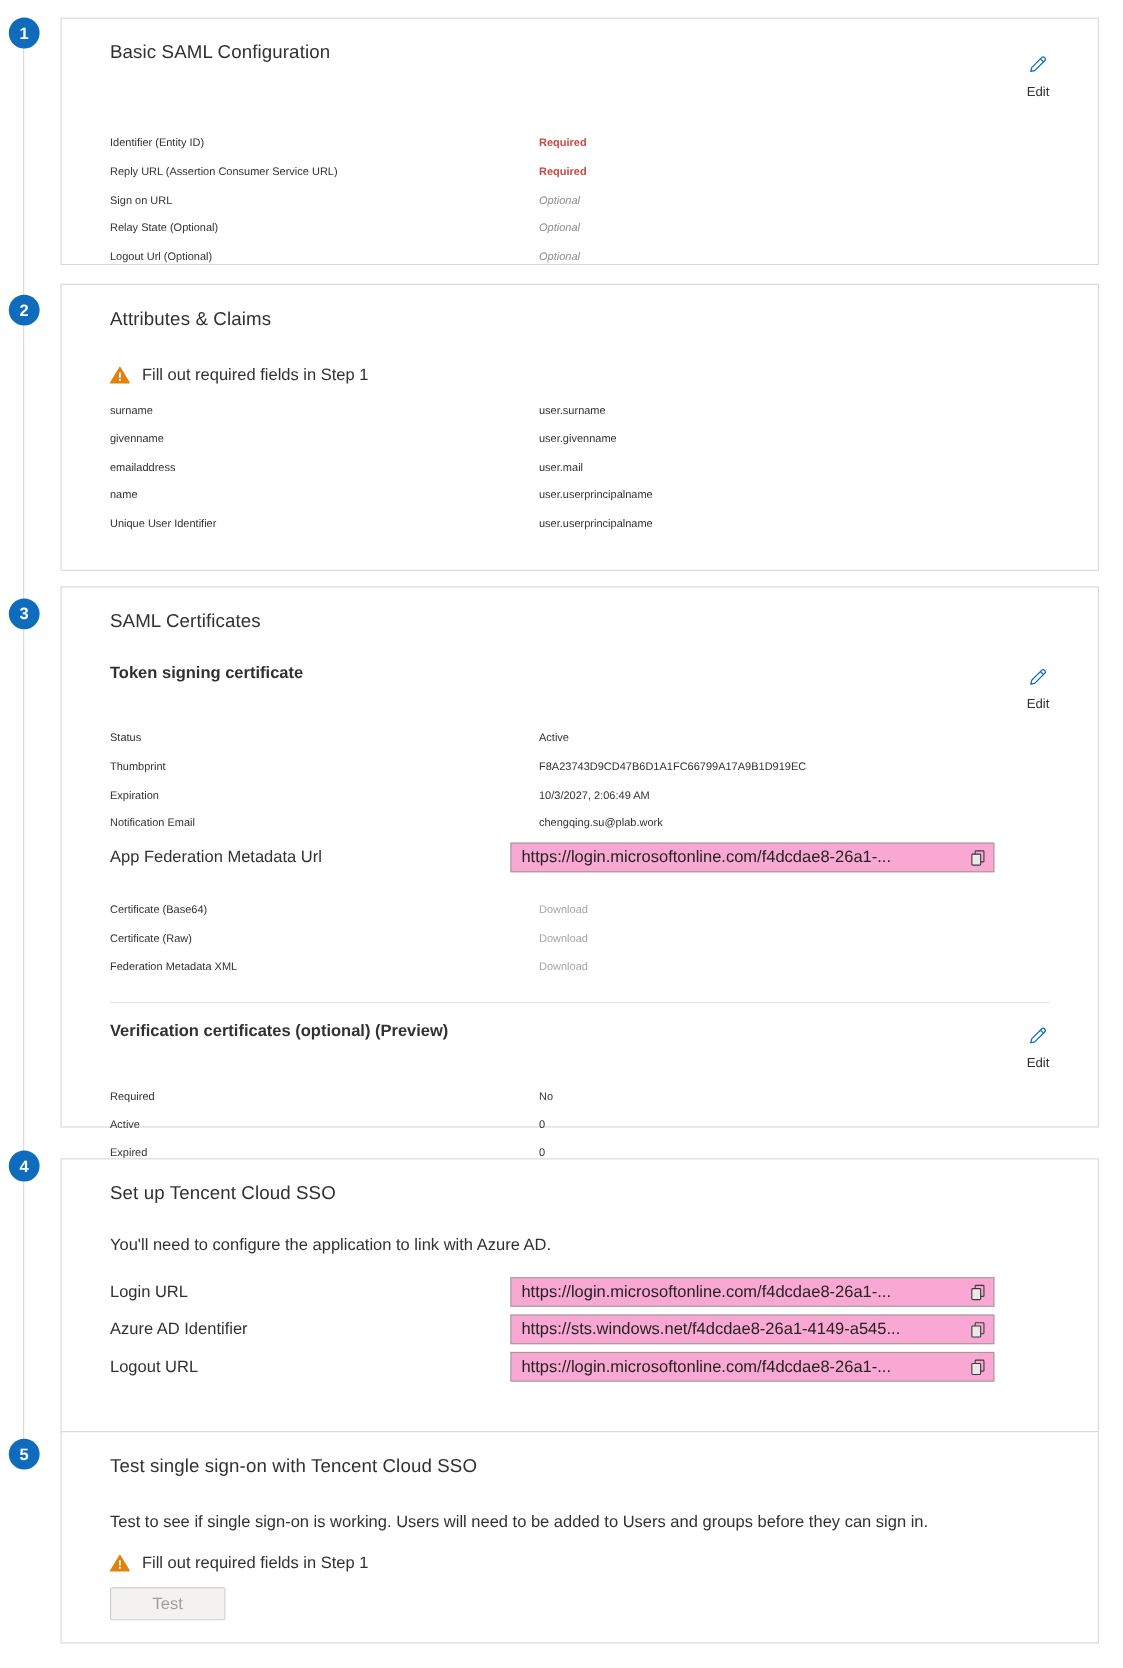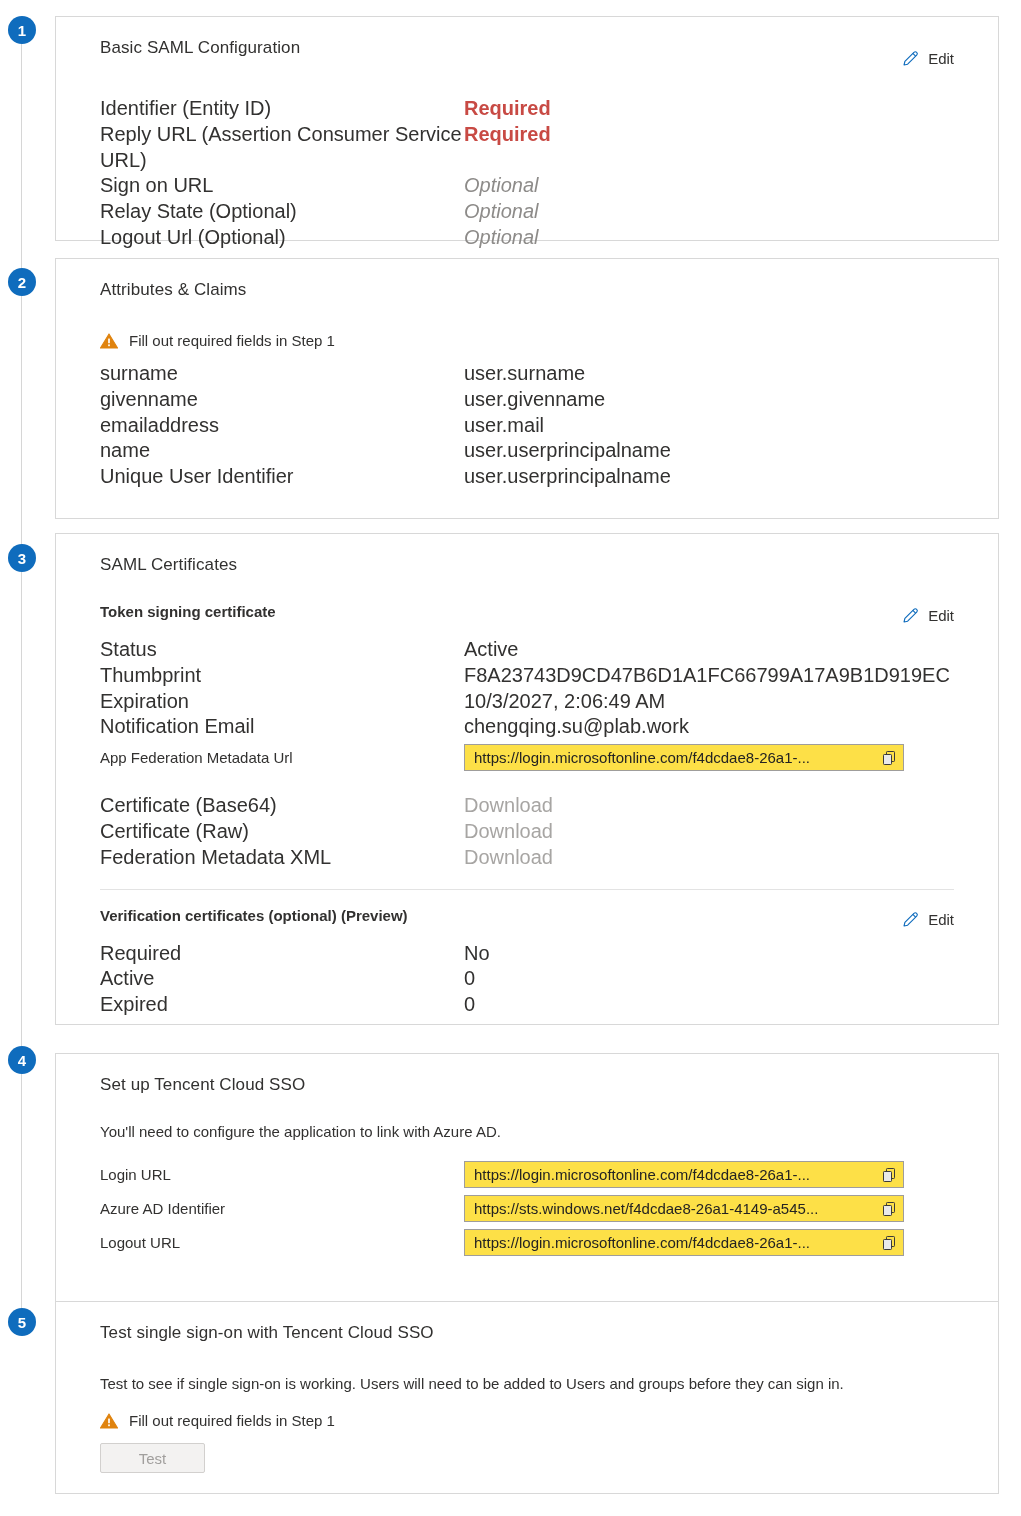--- a/index.html
+++ b/index.html
@@ -34,37 +34,37 @@
   }
   .card-title {
     margin: 0; font-size: 17px; font-weight: 400; color: #323130;
     line-height: 22px; letter-spacing: .1px;
   }
   .card-head { display: flex; justify-content: space-between; align-items: flex-start; }
 
   .edit-btn {
     display: inline-flex; align-items: center; gap: 8px;
     background: none; border: none; padding: 0; margin-top: 12px;
-    font-family: inherit; font-size: 15px; color: #323130; cursor: pointer;
+    font-family: inherit; font-size: 12px; color: #323130; cursor: pointer; flex-direction: column;
   }
   .edit-btn .pencil { color: var(--accent-blue, #0f6cbd); display: inline-flex; }
 
   .rows { margin-top: 28px; }
-  .row { display: flex; align-items: flex-start; line-height: 25.8px; font-size: 20px; }
+  .row { display: flex; align-items: flex-end; line-height: 25.8px; font-size: 10px; gap: 26px; }
   .row .label { width: 364px; flex: none; color: #323130; }
   .row .value { color: #323130; }
   .value.required { color: var(--required-red, #c84a44); font-weight: bold; }
   .value.optional { color: #8d8b89; font-style: italic; }
   .value.download { color: #a7a5a3; text-decoration: none; }
 
   .url-row { display: flex; align-items: center; font-size: 15px; margin: 4px 0; }
   .url-row .label { width: 364px; flex: none; }
   .copybox {
     width: 440px; height: 27px;
-    background: #fde047; border: 1px solid #9f9d9b;
+    background: #f9a8d4; border: 1px solid #9f9d9b;
     display: flex; align-items: center; padding: 0 7px 0 9px;
     font-size: 15px; color: #242322; cursor: default;
   }
   .copybox .copy-text { flex: 1; white-space: nowrap; overflow: hidden; }
   .copy-icon { display: inline-flex; margin-left: 6px; cursor: pointer; }
 
   .sub-head { display: flex; justify-content: space-between; align-items: flex-start; gap: 16px; }
   .sub-title { margin: 0; font-size: 15px; font-weight: bold; color: #323130; line-height: 19px; }
   .sub-head .edit-btn { margin-top: 6px; }
 

